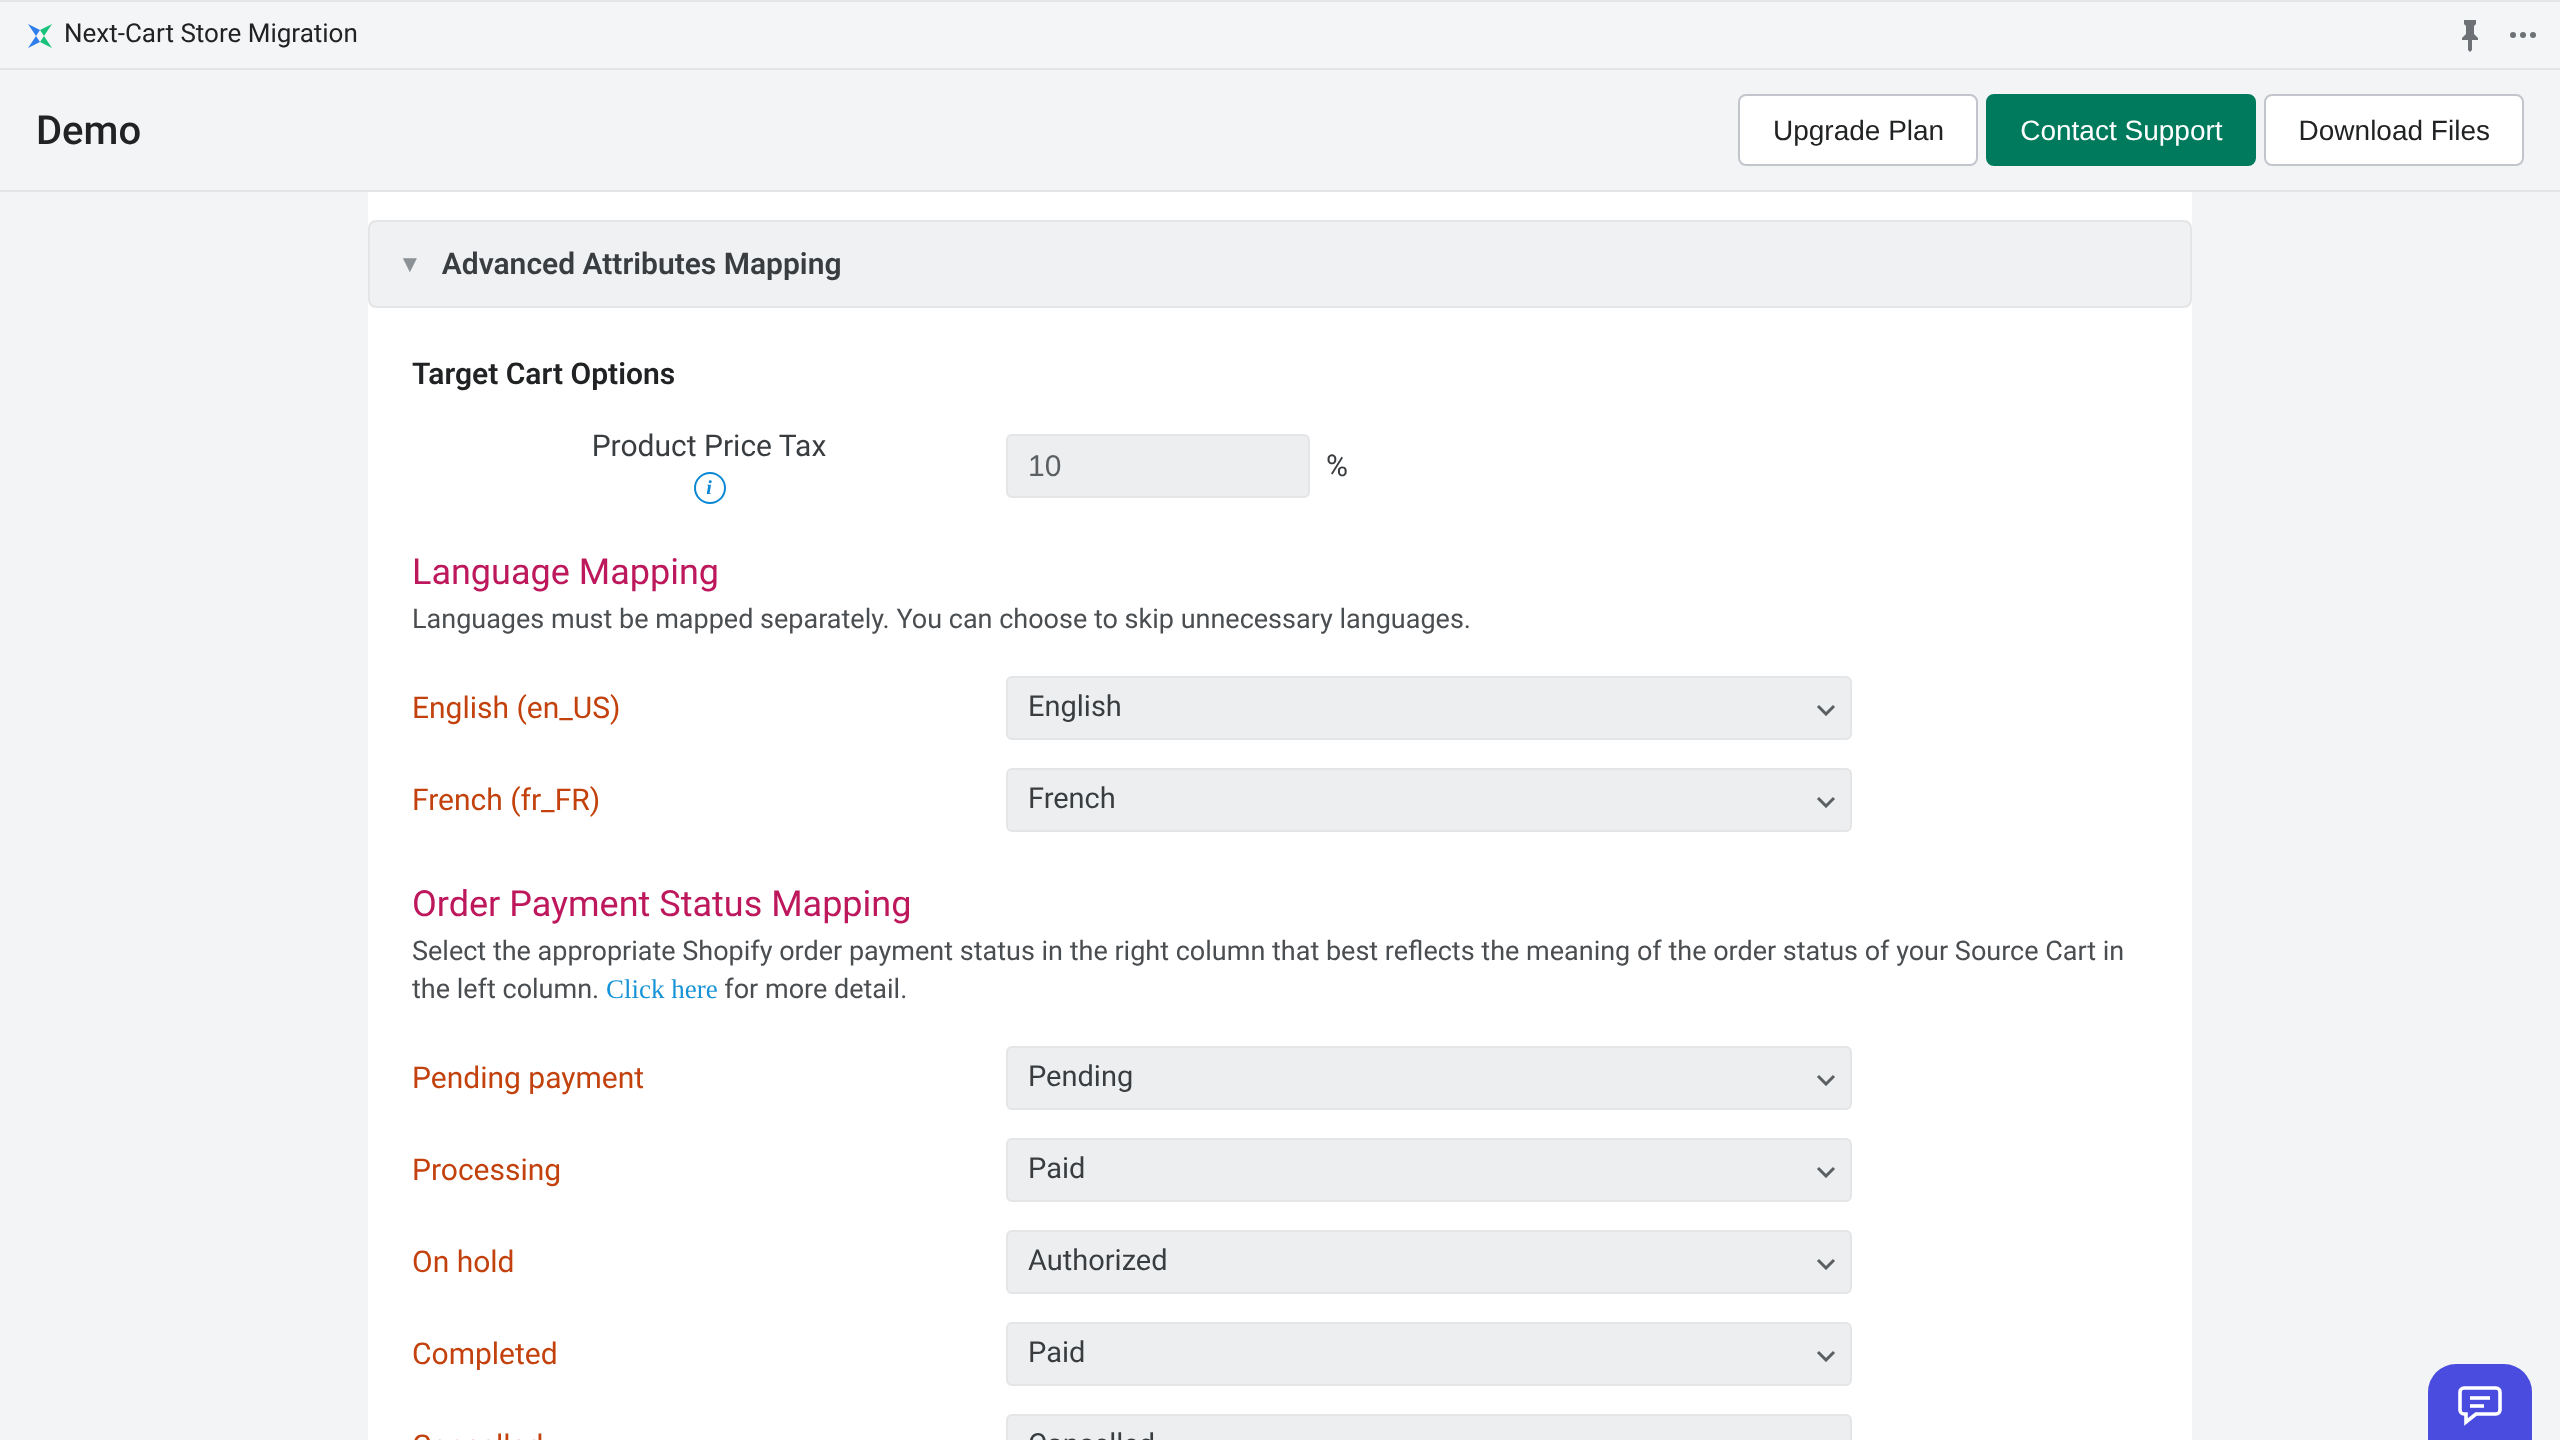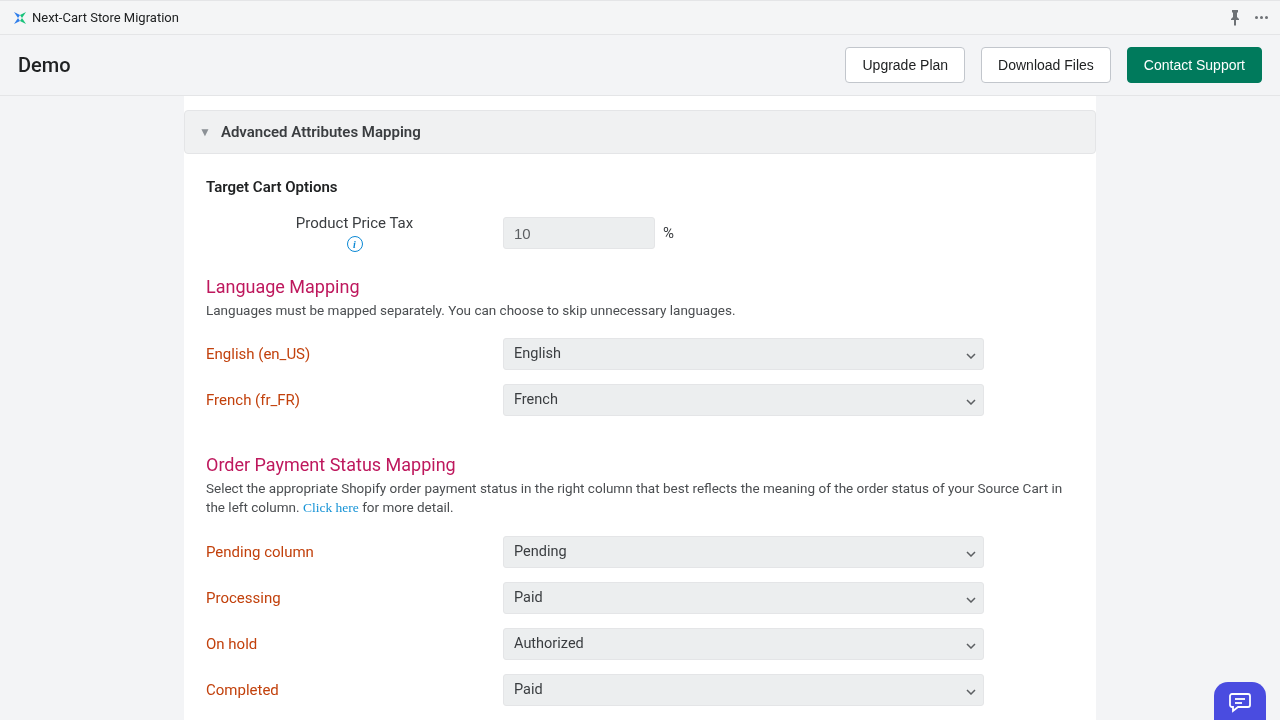--- a/index.html
+++ b/index.html
@@ -7,39 +7,39 @@
 .topbar { display: flex; align-items: center; justify-content: space-between; height: 35px; padding: 0 12px; background: #f4f5f6; border-top: 1px solid #e4e5e7; border-bottom: 1px solid #e4e5e7; }
 .topbar-left { display: flex; align-items: center; gap: 4px; }
 .app-logo { width: 16px; height: 16px; display: flex; align-items: center; }
 .app-title { font-size: 13px; color: #202223; }
 .topbar-right { display: flex; align-items: center; gap: 12px; }
 .pin-icon { width: 14px; height: 16px; color: #6d7175;}
 .more-icon { display: flex; gap: 2px;}
 .more-icon span { width: 3px; height: 3px; background: #6d7175; border-radius: 50%; }
 .header { display: flex; align-items: center; justify-content: space-between; padding: 12px 18px; background: #f3f4f6; border-bottom: 1px solid #e4e5e7; }
 .page-title { font-size: 20px; font-weight: 500; color: #202223; }
-.header-actions { display: flex; gap: 16px; }
+.header-actions { display: flex; gap: 4px; }
 .btn { padding: 9px 16px; border-radius: 4px; font-size: 14px; cursor: pointer; border: 1px solid #c2c6cc; background: #fff; color: #202223; }
 .btn.primary { background: #007a5c; border-color: #007a5c; color: #fff; }
 .content-wrap { display: flex; justify-content: center; padding: 0; }
 .panel { width: 912px; background: #fff; padding: 0; }
 .accordion-header { display: flex; align-items: center; gap: 10px; background: #f0f1f2; border: 1px solid #e4e5e7; border-radius: 4px; padding: 12px 14px; margin: 14px 0 24px; }
 .accordion-header .tri { color: #8c9196; font-size: 12px; }
 .accordion-title { font-size: 15px; font-weight: 600; color: #3a3d40; }
 .section { padding: 0 22px; }
 .section-title { font-size: 15px; font-weight: 600; color: #202223; margin-bottom: 18px; }
 .row { display: flex; align-items: center; margin-bottom: 24px; }
 .row-label { width: 297px; font-size: 15px; color: #3a3d40; display: flex; align-items: center; gap: 4px; flex-direction: column; }
 .info-icon { display: inline-flex; align-items: center; justify-content: center; width: 16px; height: 16px; border: 1.5px solid #0b88d4; border-radius: 50%; color: #0b88d4; font-size: 10px; font-style: italic; font-weight: 600; font-family: Georgia, serif; }
 .num-input { width: 152px; height: 32px; background: #eceeef; border: 1px solid #e4e5e7; border-radius: 3px; padding: 0 10px; font-size: 15px; color: #5c5f62; }
 .pct { margin-left: 8px; font-size: 15px; color: #3a3d40; }
 .subhead { font-size: 18px; font-weight: 400; color: #be185d; margin-bottom: 4px; }
 .subdesc { font-size: 13.5px; color: #4b4e51; margin-bottom: 18px; line-height: 1.4; }
 .subdesc a { color: #1693d6; text-decoration: none; font-family: Liberation Serif, serif; }
-.select-wrap { position: relative; width: 481px; }
+.select-wrap { position: relative; width: 423px; }
 .select-box { width: 100%; height: 32px; background: #eceeef; border: 1px solid #e4e5e7; border-radius: 3px; padding: 0 28px 0 10px; font-size: 14.5px; color: #3a3d40; display: flex; align-items: center; cursor: pointer; }
 .select-wrap .chev { position: absolute; right: 8px; top: 50%; transform: translateY(-50%); color: #5c5f62; pointer-events: none; }
 .map-row { display: flex; align-items: center; margin-bottom: 14px; }
 .map-label { width: 297px; font-size: 15px; color: #c2410c; }
 .chat-fab { position: fixed; right: 14px; bottom: -2px; width: 52px; height: 40px; background: #4a4ce0; border-radius: 14px 14px 0 0; display: flex; align-items: center; justify-content: center; color: #fff; cursor: pointer; }
 </style>
 </head>
 <body>
 
 <div class="topbar">
@@ -63,22 +63,22 @@
         <span></span>
         <span></span>
       </span>
   </div>
 </div>
 
 <div class="header">
   <div class="page-title">Demo</div>
   <div class="header-actions">
     <button class="btn">Upgrade Plan</button>
+    <button class="btn primary">Contact Support</button>
     <button class="btn">Download Files</button>
-    <button class="btn primary">Contact Support</button>
   </div>
 </div>
 
 <div class="content-wrap">
   <div class="panel">
 
     <div class="accordion-header">
       <span class="tri">▼</span>
       <span class="accordion-title">Advanced Attributes Mapping</span>
     </div>
@@ -99,38 +99,38 @@
 
       <div class="map-row">
         <div class="map-label">English (en_US)</div>
         <div class="select-wrap">
           <div class="select-box">English</div>
           <span class="chev"><svg width="10" height="6" viewBox="0 0 10 6">
                 <path d="M1 1l4 4 4-4" stroke="#5c5f62" stroke-width="1.5" fill="none"></path>
               </svg></span>
         </div>
       </div>
-      <div class="map-row" style="margin-bottom:38px">
+      <div class="map-row" style="margin-bottom:26px">
         <div class="map-label">French (fr_FR)</div>
         <div class="select-wrap">
           <div class="select-box">French</div>
           <span class="chev"><svg width="10" height="6" viewBox="0 0 10 6">
                 <path d="M1 1l4 4 4-4" stroke="#5c5f62" stroke-width="1.5" fill="none"></path>
               </svg></span>
         </div>
       </div>
 
       <div class="subhead">Order Payment Status Mapping</div>
       <div class="subdesc">
         <span>Select the appropriate Shopify order payment status in the right column that best reflects the meaning of the order status of your Source Cart in the left column. </span><a href="#">Click here</a><span> for more detail.</span>
       </div>
 
       <div id="status-rows">
           <div class="map-row">
-            <div class="map-label">Pending column</div>
+            <div class="map-label">Pending payment</div>
             <div class="select-wrap">
               <div class="select-box">Pending</div>
               <span class="chev"><svg width="10" height="6" viewBox="0 0 10 6">
                   <path d="M1 1l4 4 4-4" stroke="#5c5f62" stroke-width="1.5" fill="none"></path>
                 </svg></span>
             </div>
           </div>
           <div class="map-row">
             <div class="map-label">Processing</div>
             <div class="select-wrap">

